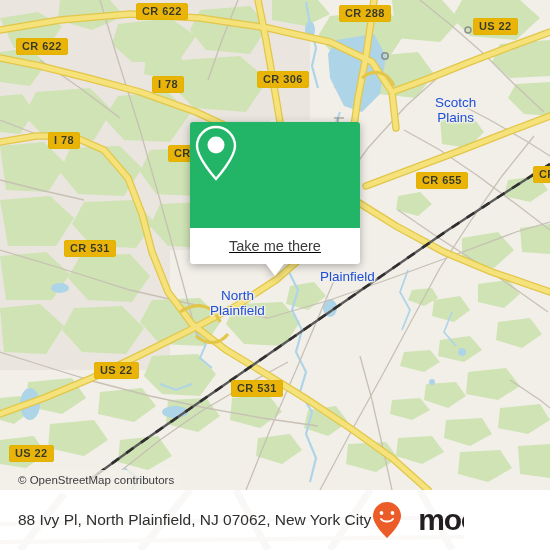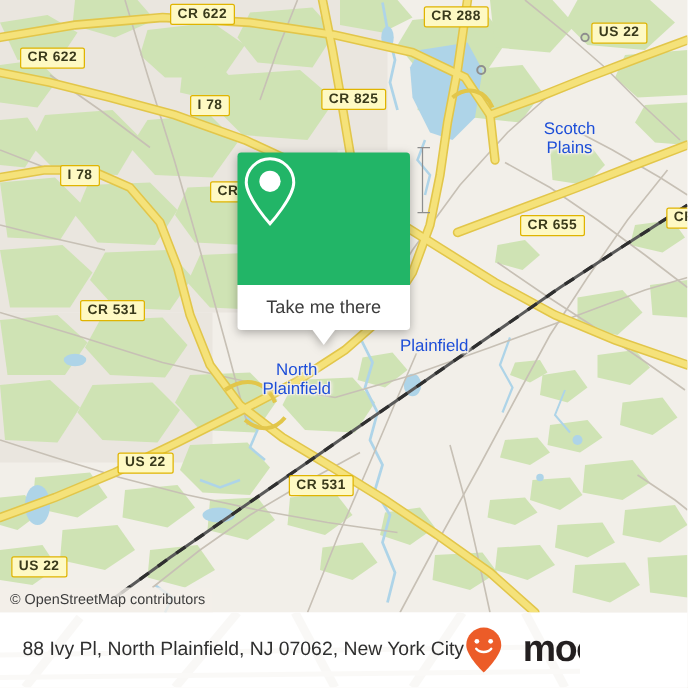--- a/index.html
+++ b/index.html
@@ -21,21 +21,21 @@
     left: 0; top: 0;
     width: 550px; height: 490px;
     background: #f2efe9;
     overflow: hidden;
   }
   #map svg { position: absolute; left: 0; top: 0; }
 
   
   .shield {
     position: absolute;
-    background: #fef9c3;
+    background: #eab308;
     border: 1.6px solid #e0b400;
     border-radius: 2px;
     color: #3a3a1a;
     font-size: 11px;
     font-weight: bold;
     letter-spacing: 0.4px;
     padding: 1px 5px 2px 5px;
     line-height: 12px;
     white-space: nowrap;
     font-family: "Liberation Sans", sans-serif;
@@ -54,23 +54,24 @@
        1px  1px 0 #f2efe9, -1px  1px 0 #f2efe9,
        1px -1px 0 #f2efe9, -1px -1px 0 #f2efe9,
        0 2px 2px #f2efe9, 2px 0 2px #f2efe9;
     font-family: "Liberation Sans", sans-serif;
   }
 
   
   #popup {
     position: absolute;
     left: 190px; top: 122px;
-    width: 138px;
+    width: 170px;
     filter: drop-shadow(0 2px 4px rgba(0,0,0,0.30));
     z-index: 40;
+    text-decoration: underline;
   }
   #popup-body {
     height: 106px;
     background: #22b567;
     border-radius: 3px 3px 0 0;
     display: flex;
     align-items: center;
     justify-content: center;
   }
   #popup-footer {
@@ -95,21 +96,21 @@
   }
 
   
   #attribution {
     position: absolute;
     left: 0; bottom: 0;
     background: rgba(242,239,233,0.80);
     color: #3c3c3c;
     font-size: 11.5px;
     line-height: 14px;
-    padding: 3px 6px 3px 8px;
+    padding: 3px 6px 3px 18px;
     white-space: nowrap;
     z-index: 30;
   }
 
   
   #footer {
     position: absolute;
     left: 0; top: 490px;
     width: 464px; height: 60px;
     background: #ffffff;
@@ -332,21 +333,21 @@
           <div>North</div>
           <div>Plainfield</div>
         </div>
       </div>
 
     <div id="road-shields">
         <div class="shield" style="left: 136px; top: 3px;"><span>CR 622</span></div>
         <div class="shield" style="left: 339px; top: 5px;"><span>CR 288</span></div>
         <div class="shield" style="left: 473px; top: 18px;"><span>US 22</span></div>
         <div class="shield" style="left: 16px; top: 38px;"><span>CR 622</span></div>
-        <div class="shield" style="left: 257px; top: 71px;"><span>CR 825</span></div>
+        <div class="shield" style="left: 257px; top: 71px;"><span>CR 306</span></div>
         <div class="shield" style="left: 152px; top: 76px;"><span>I 78</span></div>
         <div class="shield" style="left: 48px; top: 132px;"><span>I 78</span></div>
         <div class="shield" style="left: 168px; top: 145px;"><span>CR 5</span></div>
         <div class="shield" style="left: 416px; top: 172px;"><span>CR 655</span></div>
         <div class="shield" style="left: 533px; top: 166px;"><span>CR</span></div>
         <div class="shield" style="left: 64px; top: 240px;"><span>CR 531</span></div>
         <div class="shield" style="left: 94px; top: 362px;"><span>US 22</span></div>
         <div class="shield" style="left: 231px; top: 380px;"><span>CR 531</span></div>
         <div class="shield" style="left: 9px; top: 445px;"><span>US 22</span></div>
       </div>

